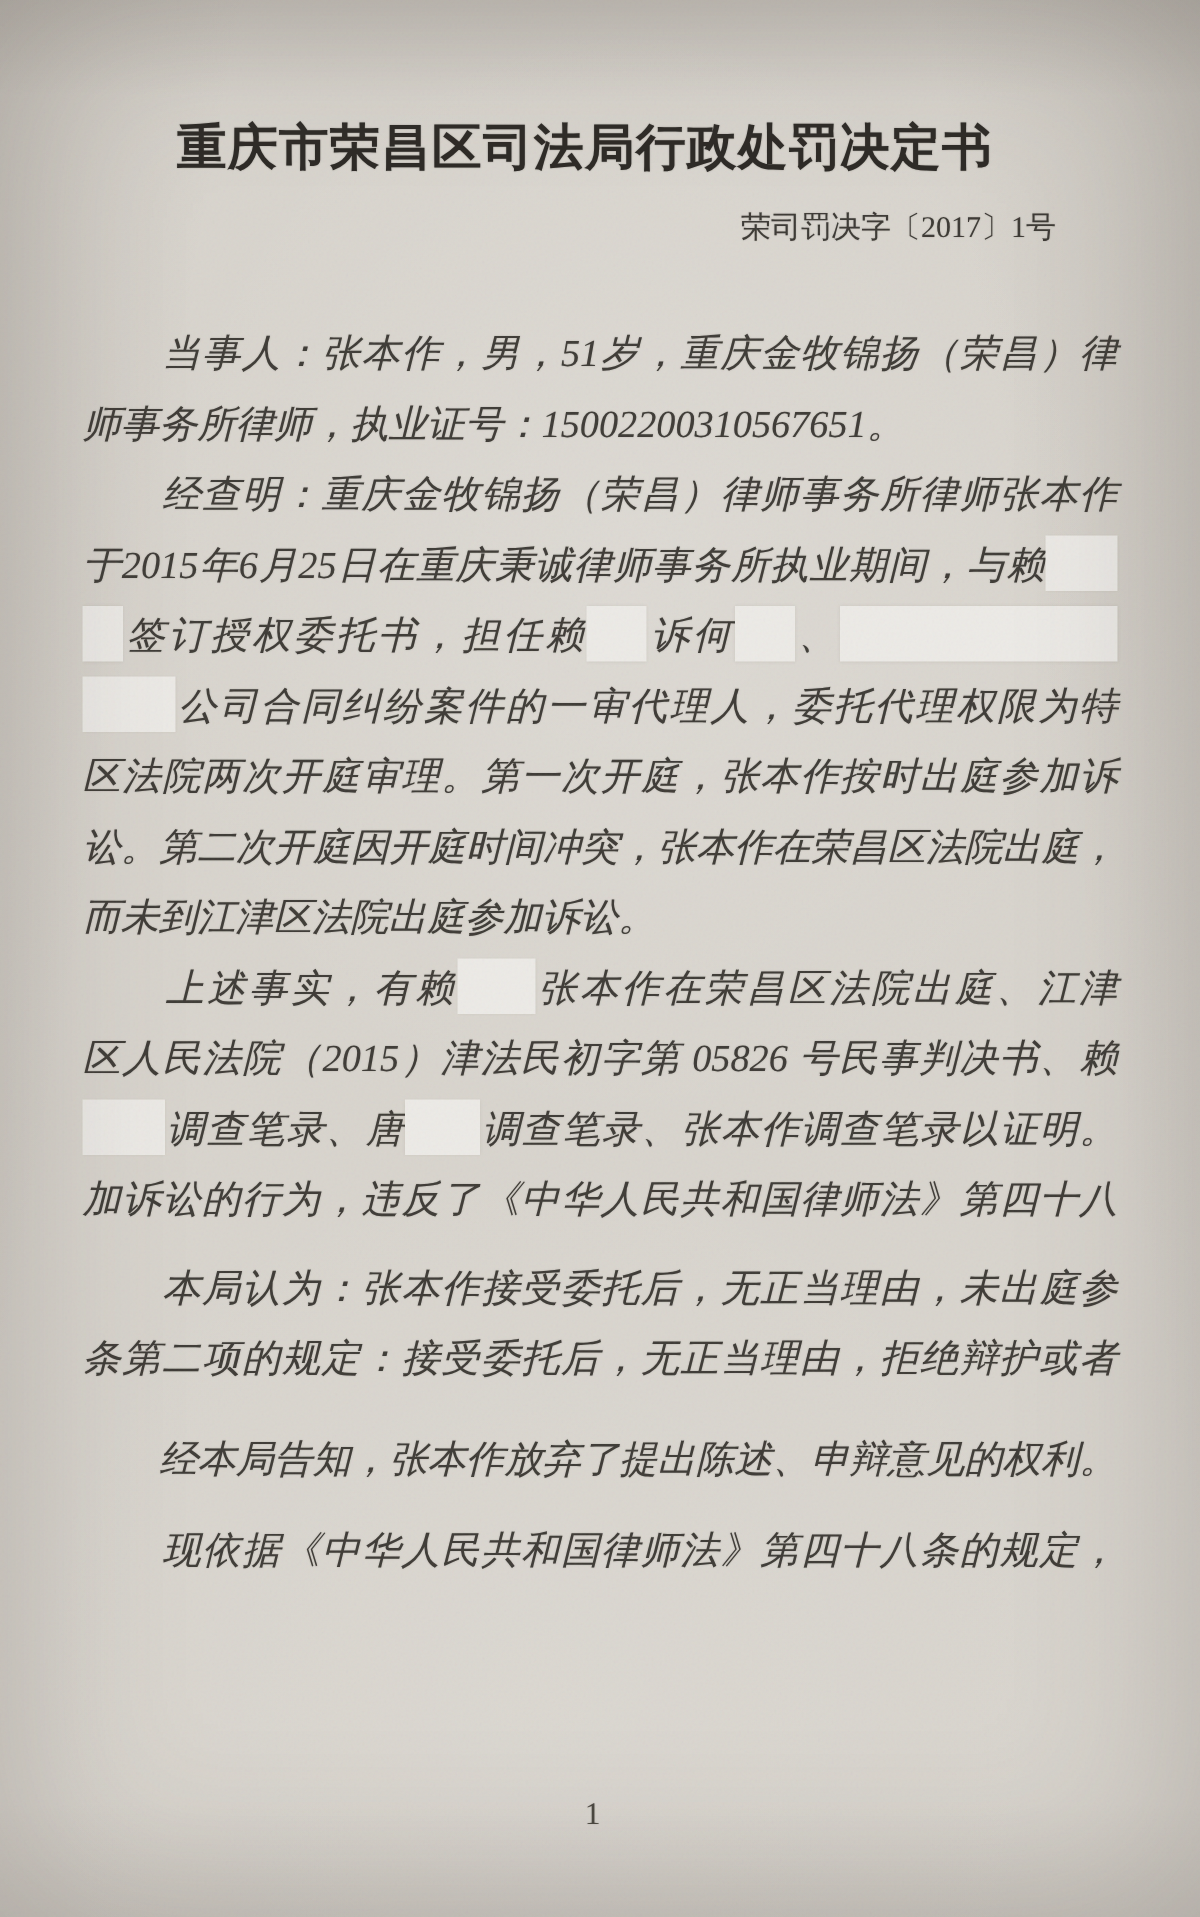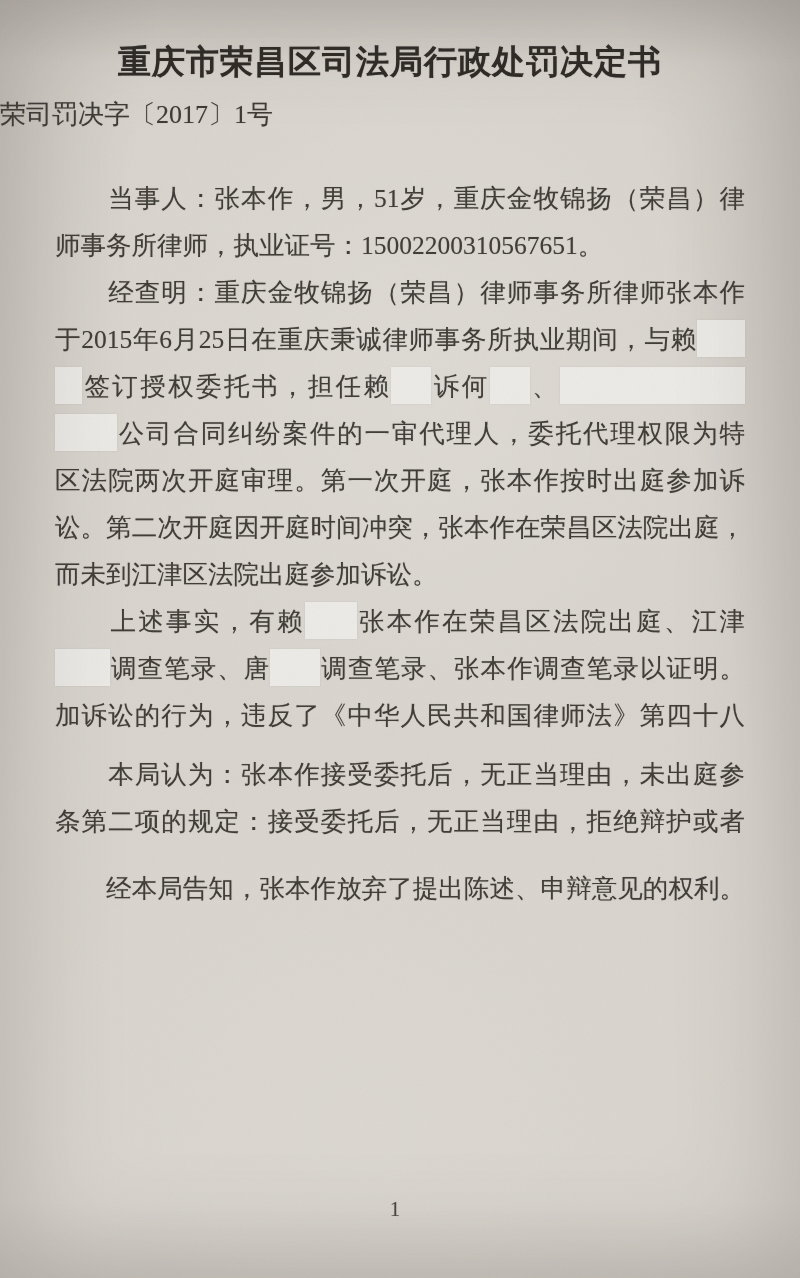--- a/index.html
+++ b/index.html
@@ -12,21 +12,21 @@
   }
   .page {
     position: absolute; inset: 0;
     background:
       radial-gradient(58% 42% at 52% 30%, rgba(255,255,255,0.13), rgba(255,255,255,0) 72%),
       radial-gradient(70% 45% at 45% 88%, rgba(255,255,255,0.07), rgba(255,255,255,0) 70%),
       linear-gradient(100deg, rgba(84,77,67,0.10), rgba(84,77,67,0) 16%),
       linear-gradient(260deg, rgba(84,77,67,0.12), rgba(84,77,67,0) 18%),
       linear-gradient(to bottom, rgba(84,77,67,0.12), rgba(84,77,67,0) 5%, rgba(84,77,67,0) 94%, rgba(84,77,67,0.07)),
       #d8d4cd;
-    padding-top: 41px;
+    padding-top: 78px;
     box-sizing: border-box;
   }
   .vignette {
     position: absolute; inset: 0; pointer-events: none;
     box-shadow: inset 0 0 110px 14px rgba(72,66,57,0.22);
   }
   .grain { position: absolute; inset: 0; opacity: 0.05; pointer-events: none; }
 
   .title {
     margin: 0;
@@ -35,32 +35,33 @@
     font-size: 33px;
     line-height: 42px;
     font-weight: 700;
     color: #2f2c28;
     letter-spacing: 1px;
     text-shadow: 0 0 1px rgba(47,44,40,0.45);
   }
   .docnum {
     margin-top: 14px;
     padding-right: 96px;
-    text-align: left;
-    font-size: 26px;
+    text-align: right;
+    font-size: 20px;
     line-height: 36px;
     color: #3c3934;
     text-shadow: 0 0 1px rgba(60,57,52,0.35);
   }
   .body {
     margin-top: 42px;
     padding: 0 55px;
     color: #3e3b36;
     font-size: 25.5px;
     text-shadow: 0 0 1px rgba(62,59,54,0.35);
+    font-style: italic;
   }
   .line {
     line-height: 47px;
     white-space: nowrap;
   }
   .line.j {
     white-space: normal;
     text-align: justify;
     text-align-last: justify;
     text-justify: inter-character;
@@ -100,23 +101,25 @@
       <div class="line j"><span>　　当事人：张本作，男，51岁，重庆金牧锦扬（荣昌）律</span></div>
       <div class="line"><span>师事务所律师，执业证号：15002200310567651。</span></div>
       <div class="line j"><span>　　经查明：重庆金牧锦扬（荣昌）律师事务所律师张本作</span></div>
       <div class="line j"><span>于2015年6月25日在重庆秉诚律师事务所执业期间，与赖</span><span class="redact" style="width: 48px; background: rgb(236, 234, 230);"></span></div>
       <div class="line j"><span class="redact" style="width: 27px; background: rgb(236, 234, 230);"></span><span>签订授权委托书，担任赖</span><span class="redact" style="width: 40px; background: rgb(236, 234, 230);"></span><span>诉何</span><span class="redact" style="width: 40px; background: rgb(236, 234, 230);"></span><span>、</span><span class="redact" style="width: 185px; background: rgb(236, 234, 230);"></span></div>
       <div class="line j"><span class="redact" style="width: 62px; background: rgb(236, 234, 230);"></span><span>公司合同纠纷案件的一审代理人，委托代理权限为特</span></div>
       <div class="line j"><span>区法院两次开庭审理。第一次开庭，张本作按时出庭参加诉</span></div>
       <div class="line j"><span>讼。第二次开庭因开庭时间冲突，张本作在荣昌区法院出庭，</span></div>
       <div class="line"><span>而未到江津区法院出庭参加诉讼。</span></div>
       <div class="line j"><span>　　上述事实，有赖</span><span class="redact" style="width: 52px; background: rgb(236, 234, 230);"></span><span>张本作在荣昌区法院出庭、江津</span></div>
+      <div class="line j"><span>区人民法院（2015）津法民初字第 05826 号民事判决书、赖</span></div>
       <div class="line j"><span class="redact" style="width: 55px; background: rgb(236, 234, 230);"></span><span>调查笔录、唐</span><span class="redact" style="width: 50px; background: rgb(236, 234, 230);"></span><span>调查笔录、张本作调查笔录以证明。</span></div>
       <div class="line j"><span>加诉讼的行为，违反了《中华人民共和国律师法》第四十八</span></div>
       <div class="line j" style="margin-top: 12px;"><span>　　本局认为：张本作接受委托后，无正当理由，未出庭参</span></div>
       <div class="line j"><span>条第二项的规定：接受委托后，无正当理由，拒绝辩护或者</span></div>
       <div class="line j" style="margin-top: 20px;"><span>　　经本局告知，张本作放弃了提出陈述、申辩意见的权利。</span></div>
+      <div class="line j" style="margin-top: 14px;"><span>　　现依据《中华人民共和国律师法》第四十八条的规定，</span></div>
     </div>
 
   <div class="pagenum">1</div>
 
   <div class="vignette"></div>
 </div>
 
 </body></html>

